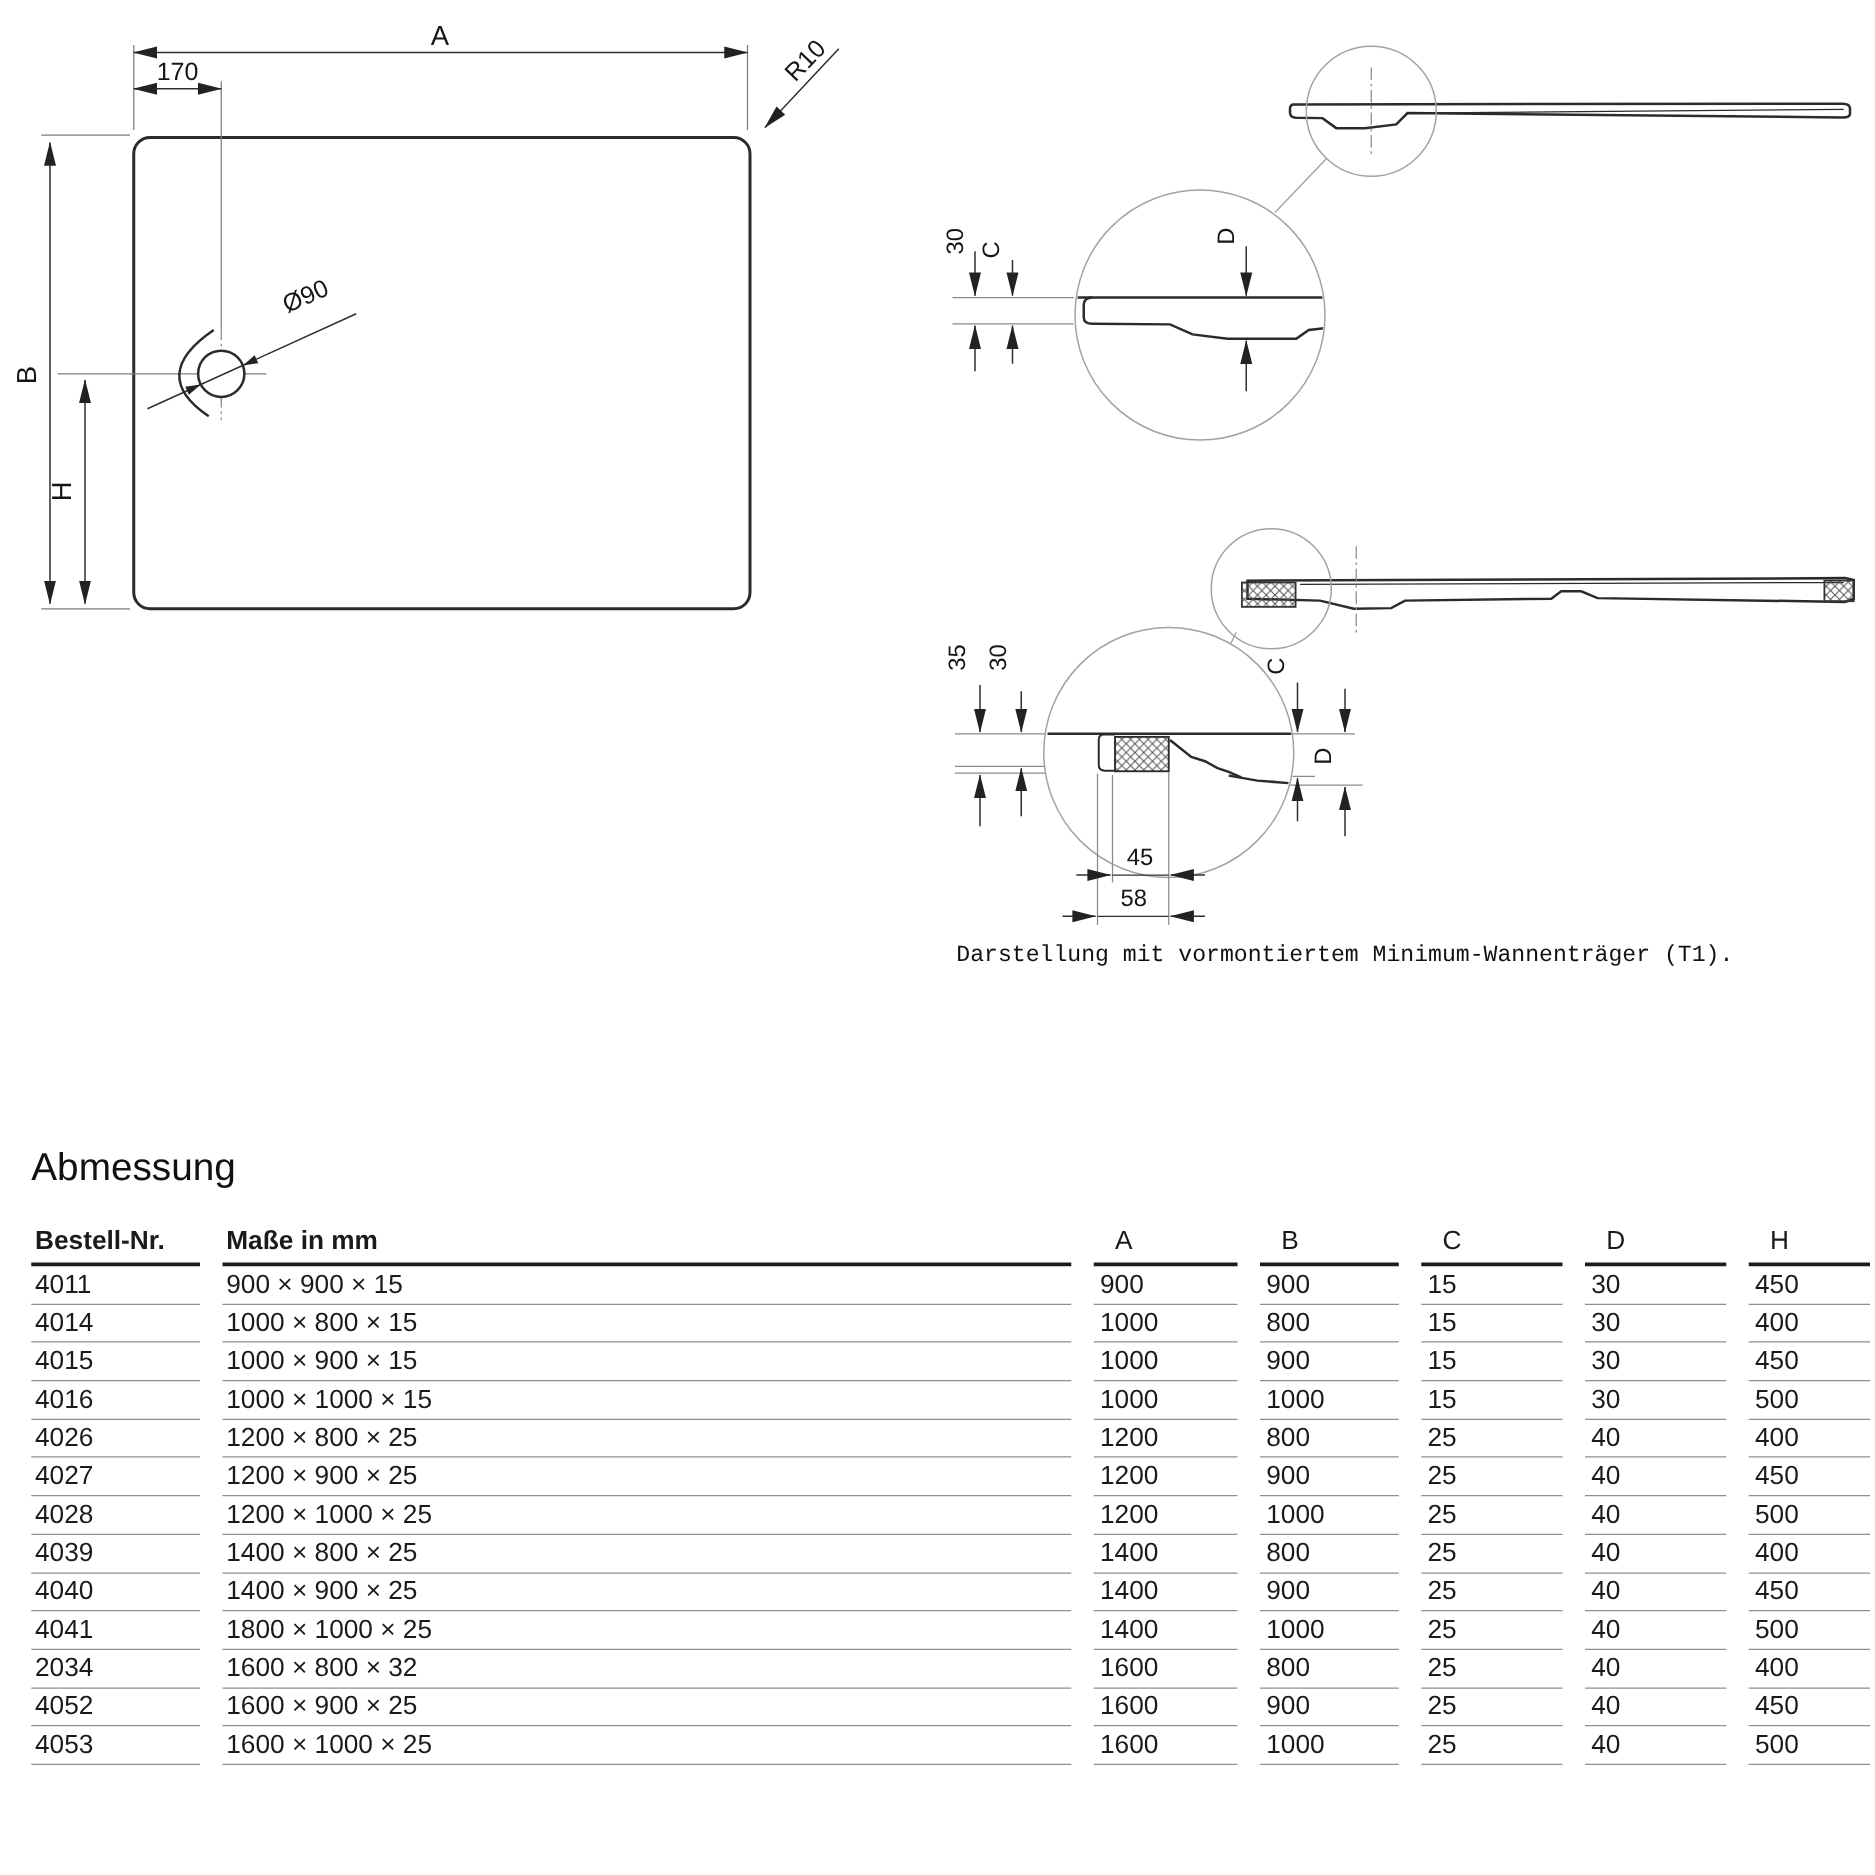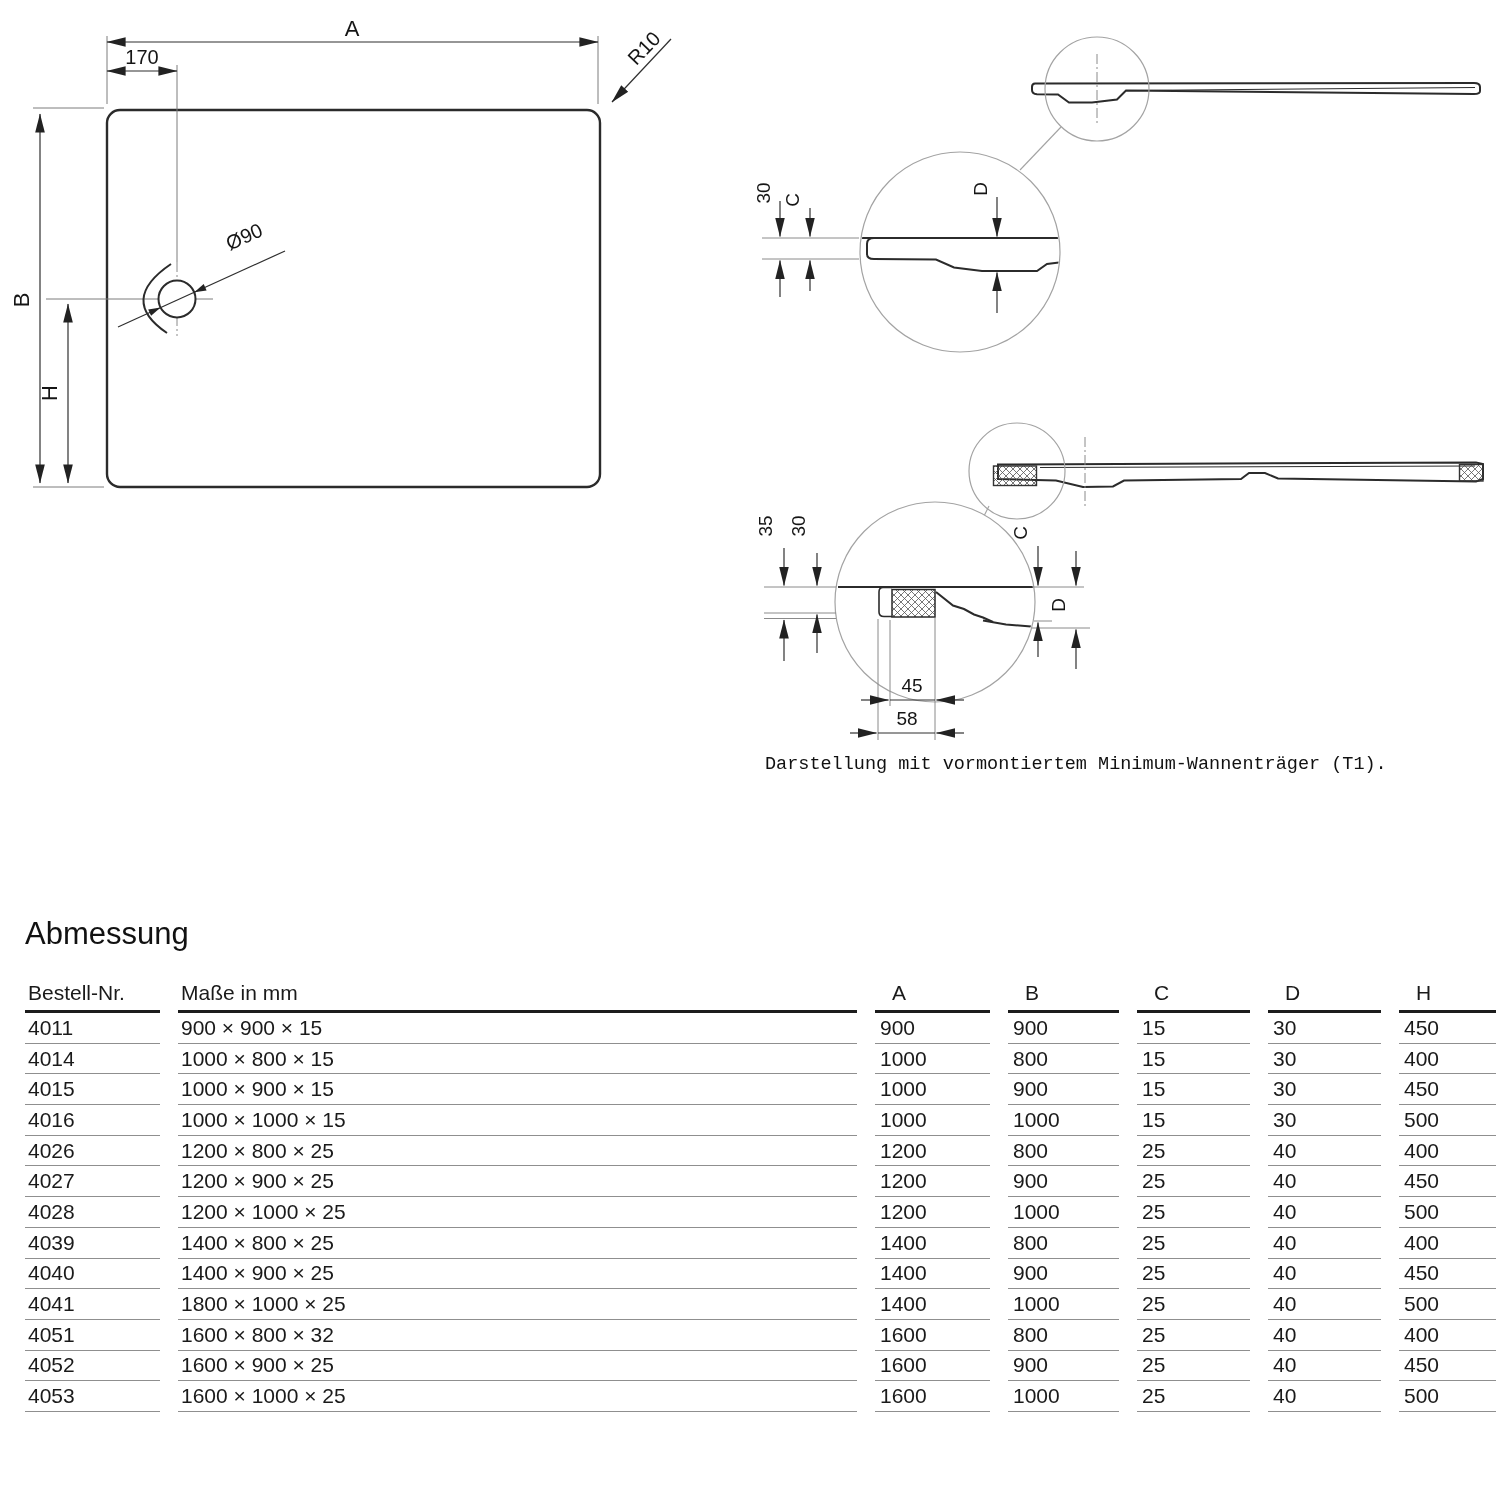--- a/index.html
+++ b/index.html
@@ -6,21 +6,21 @@
   #page{position:relative;width:1500px;height:1500px;background:#ffffff;overflow:hidden;
         font-family:"Liberation Sans", sans-serif;color:#1a1a1a;}
   svg{position:absolute;}
   svg text{font-family:"Liberation Sans", sans-serif;fill:#151515;}
   #caption{position:absolute;left:765px;top:754px;font-size:18.5px;color:#111;font-family:Liberation Mono, monospace;}
   #abmessung-title{position:absolute;left:25px;top:916px;font-size:31px;font-weight:400;color:#111;}
   .dim-table{position:absolute;left:25px;top:975px;display:grid;
              grid-template-columns:135px 679px 115px 111px 113px 113px 97px;
              column-gap:18px;font-size:21px;color:#1a1a1a;}
   .cell{display:flex;align-items:center;box-sizing:border-box;overflow:hidden;white-space:nowrap;}
-  .th{height:38px;border-bottom:3px solid #1c1c1c;font-weight:400;}
+  .th{height:38px;border-bottom:3px solid #1c1c1c;font-weight:700;}
   .th.thn{font-weight:400;padding-left:17px;}
   .td{height:30.7px;border-bottom:1.5px solid #8f8f8f;}
   .td.tdn{padding-left:5px;}
   .col-left{padding-left:3px;}
 </style>
 </head>
 <body>
 
 <div id="page">
 
@@ -257,21 +257,21 @@
     <div class="cell td tdn">450</div>
 
     <div class="cell td col-left">4041</div>
     <div class="cell td col-left">1800 × 1000 × 25</div>
     <div class="cell td tdn">1400</div>
     <div class="cell td tdn">1000</div>
     <div class="cell td tdn">25</div>
     <div class="cell td tdn">40</div>
     <div class="cell td tdn">500</div>
 
-    <div class="cell td col-left">4051</div>
+    <div class="cell td col-left">2034</div>
     <div class="cell td col-left">1600 × 800 × 32</div>
     <div class="cell td tdn">1600</div>
     <div class="cell td tdn">800</div>
     <div class="cell td tdn">25</div>
     <div class="cell td tdn">40</div>
     <div class="cell td tdn">400</div>
 
     <div class="cell td col-left">4052</div>
     <div class="cell td col-left">1600 × 900 × 25</div>
     <div class="cell td tdn">1600</div>

